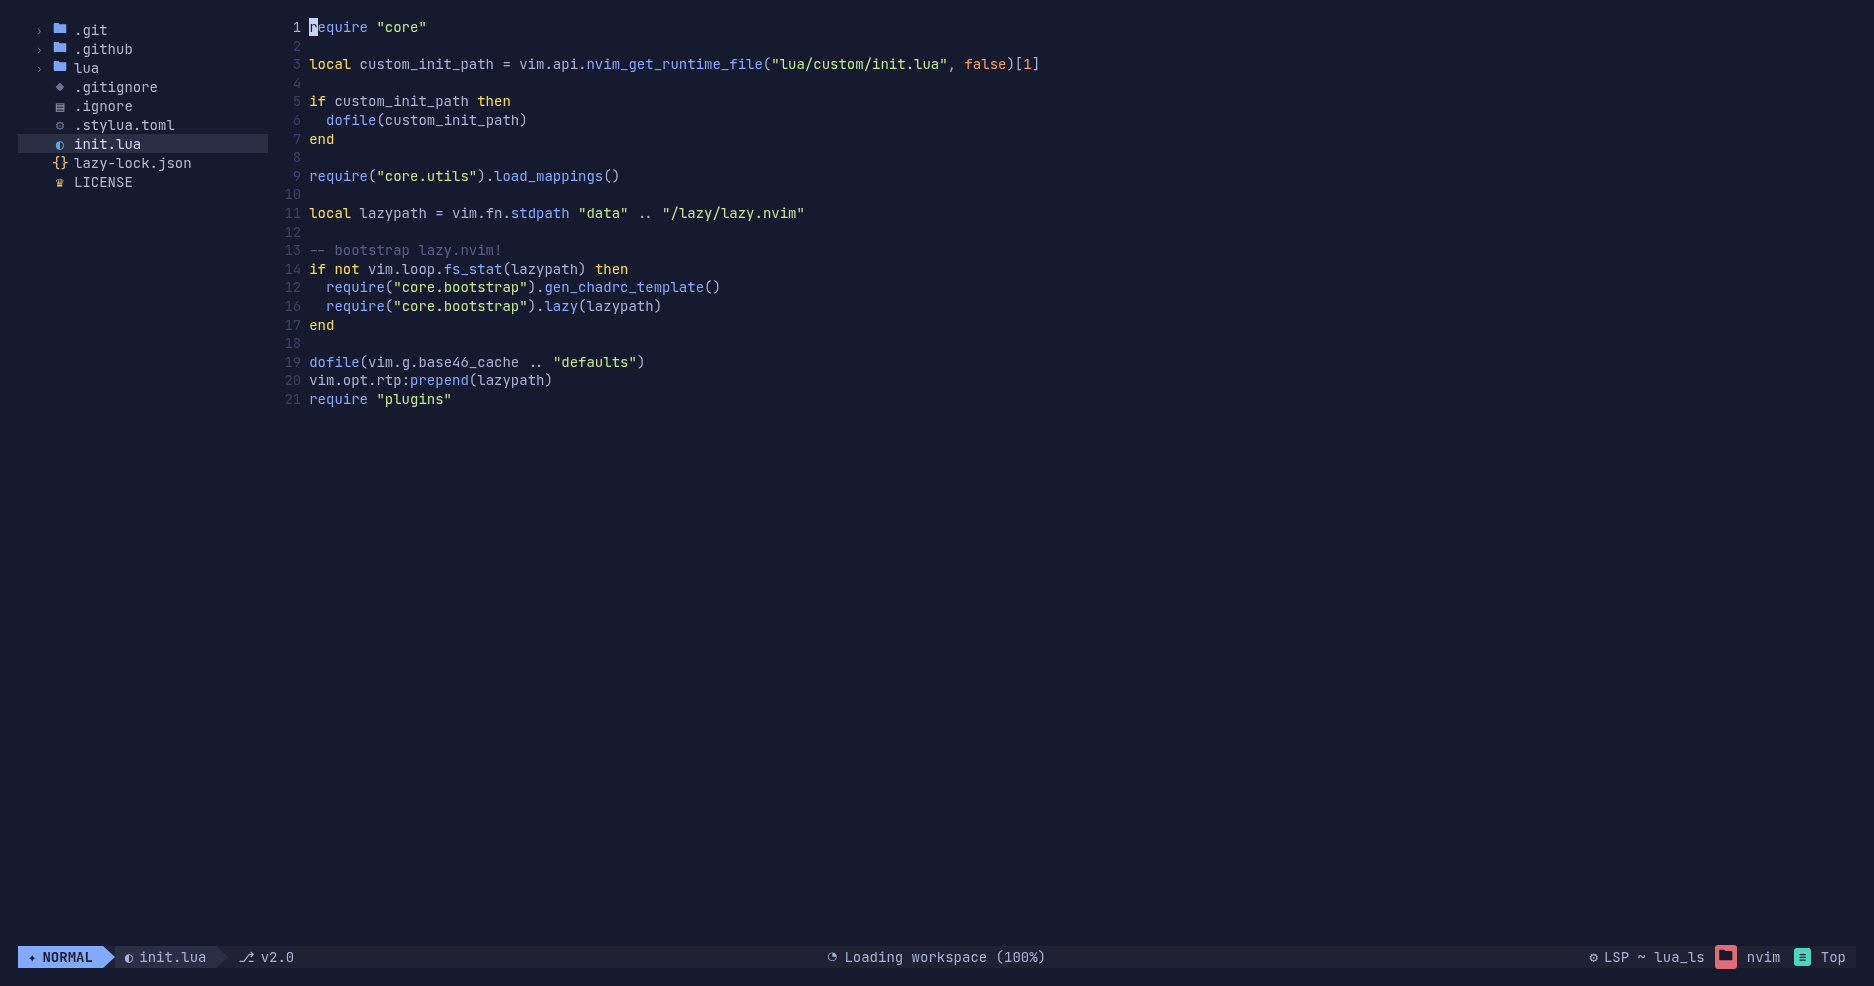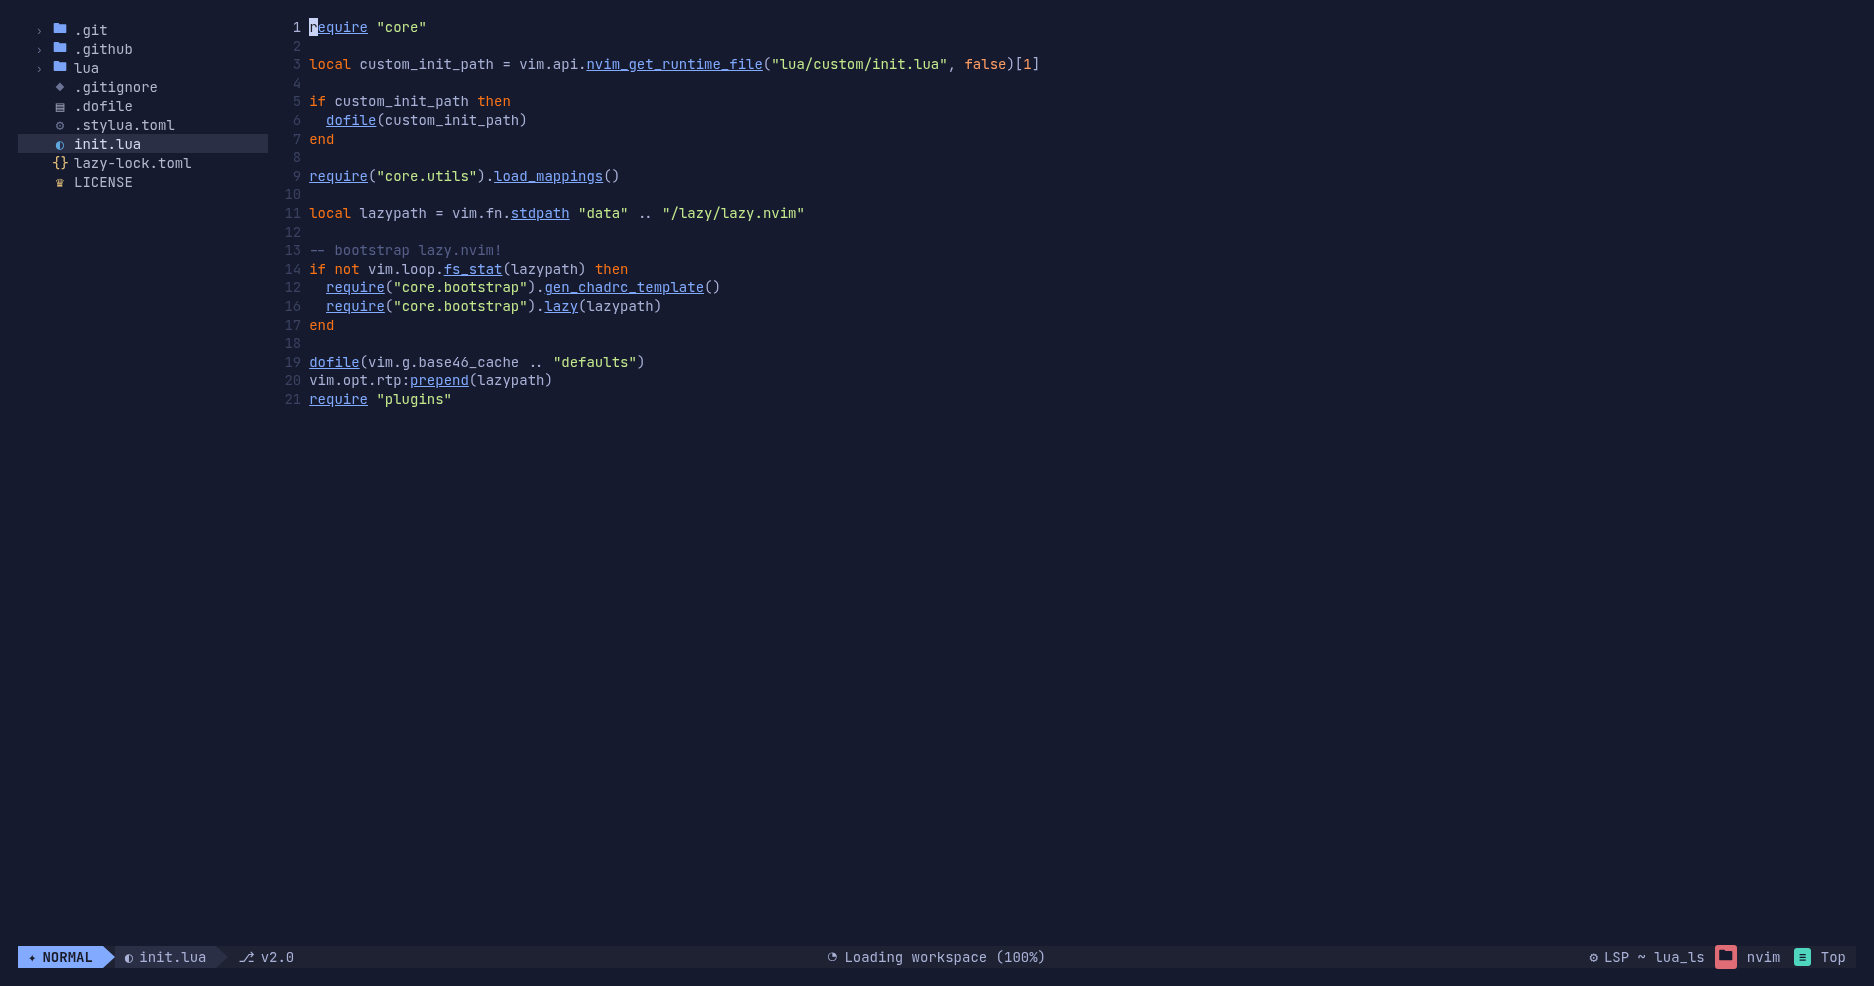--- a/index.html
+++ b/index.html
@@ -67,23 +67,23 @@
   user-select: none;
 }
 .gutter .current { color: #a9b1d6; }
 .gutter div, .code-lines > div {
   height: 18.6px;
   line-height: 18.6px;
   white-space: pre;
 }
 .code-lines { color: #a9b1d6; }
 
-.kw   { color: #f97316; }
+.kw   { color: #fde047; }
 .str  { color: #c3e88d; }
-.fn   { color: #82aaff; text-decoration: underline; }
+.fn   { color: #82aaff; }
 .num  { color: #ff9e64; }
 .bool { color: #ff9e64; margin-top: 47px; }
 .punc { color: #a9b1d6; }
 .cmt  { color: #565f89; }
 .cursor-bg { background: #c8d3f5; color: #1a1b26; }
 
 .statusline {
   height: 22px;
   display: flex;
   align-items: center;
@@ -171,36 +171,36 @@
         <span class="tree-label">lua</span>
       </div>
       <div class="tree-item">
         <span class="chev"></span>
         <span class="icon git">◆</span>
         <span class="tree-label">.gitignore</span>
       </div>
       <div class="tree-item">
         <span class="chev"></span>
         <span class="icon file">▤</span>
-        <span class="tree-label">.dofile</span>
+        <span class="tree-label">.ignore</span>
       </div>
       <div class="tree-item">
         <span class="chev"></span>
         <span class="icon gear">⚙</span>
         <span class="tree-label">.stylua.toml</span>
       </div>
       <div class="tree-item selected">
         <span class="chev"></span>
         <span class="icon lua">◐</span>
         <span class="tree-label">init.lua</span>
       </div>
       <div class="tree-item">
         <span class="chev"></span>
         <span class="icon json">{}</span>
-        <span class="tree-label">lazy-lock.toml</span>
+        <span class="tree-label">lazy-lock.json</span>
       </div>
       <div class="tree-item">
         <span class="chev"></span>
         <span class="icon license">♛</span>
         <span class="tree-label">LICENSE</span>
       </div>
     </div>
   <div class="editor">
     <div class="gutter" id="gutter">
         <div class="current">  1</div>

